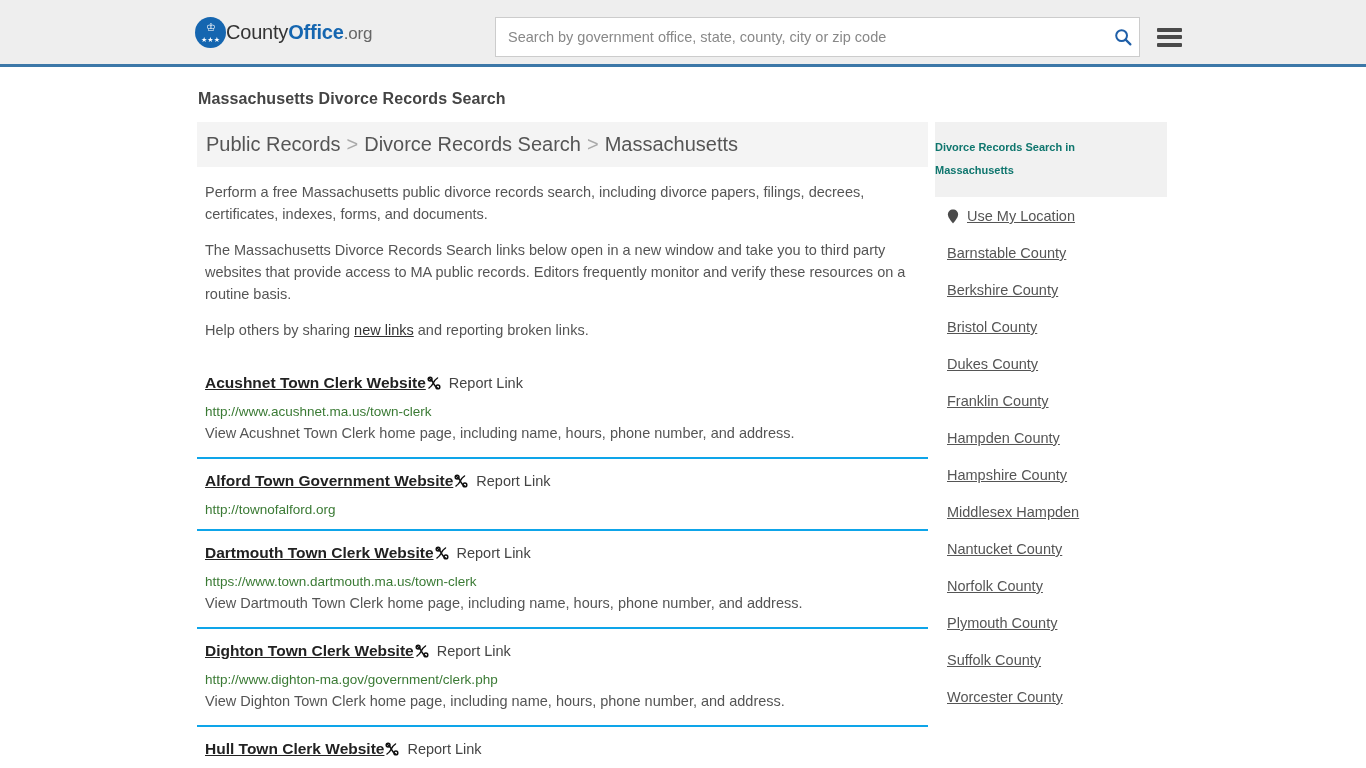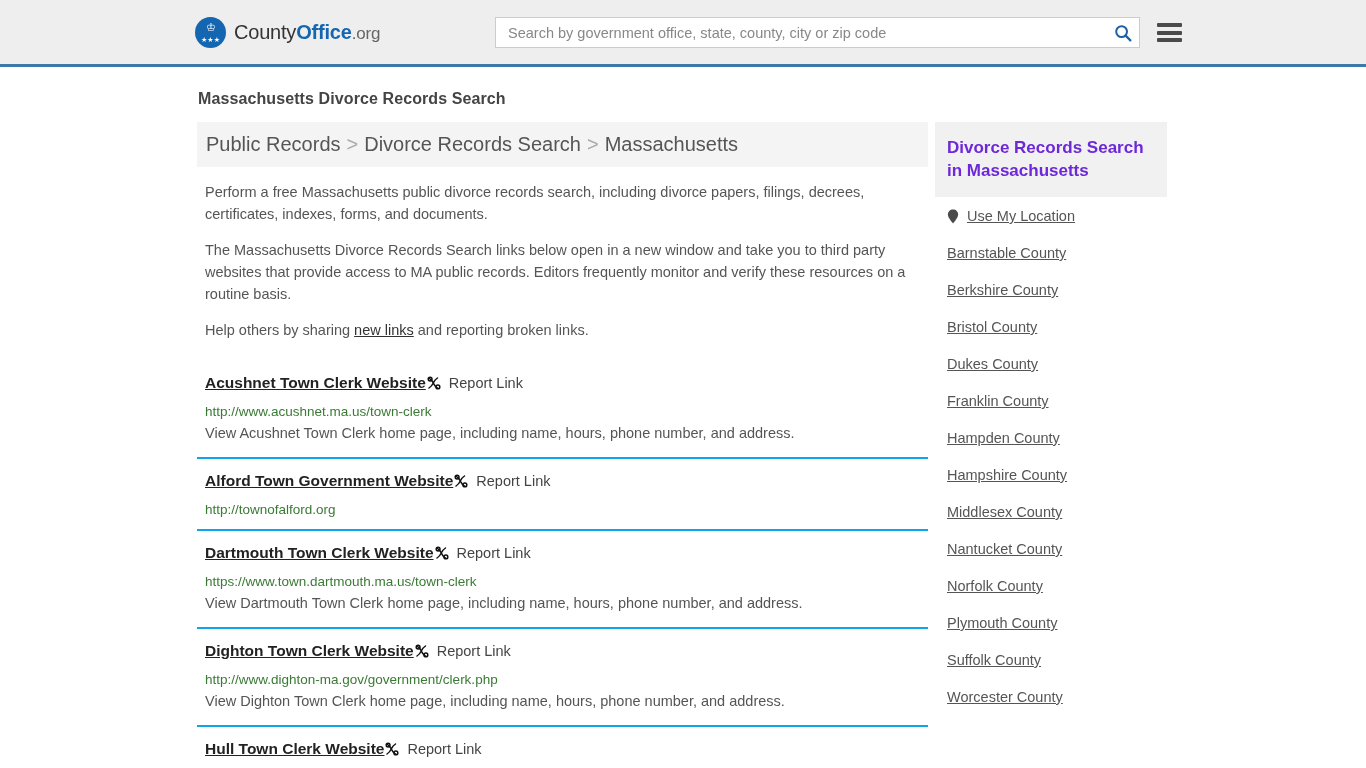--- a/index.html
+++ b/index.html
@@ -46,39 +46,38 @@
   .logo-mark .stars {
     position: absolute;
     bottom: 5px; left: 0; right: 0;
     text-align: center;
     color: #ffffff;
     font-size: 7px;
     line-height: 7px;
     letter-spacing: 0px;
   }
   .logo-text {
-    margin-left: 8px;
     font-size: 20px;
     color: #333333;
     white-space: nowrap;
     letter-spacing: -0.2px;
   }
   .logo-text .bold-blue { color: #1566b0; font-weight: bold; }
   .logo-text .dotorg { color: #666666; font-size: 17px; }
 
   .search-area {
     position: absolute;
     left: 495px;
     top: 17px;
     display: flex;
     align-items: center;
   }
   .search-box {
     width: 645px;
-    height: 31px;
+    height: 40px;
     background: #ffffff;
     border: 1px solid #cccccc;
     display: flex;
     align-items: center;
     padding: 0 6px 0 10px;
   }
   .search-input {
     flex: 1 1 auto;
     border: none;
     outline: none;
@@ -204,24 +203,24 @@
     margin-top: 3px;
     font-size: 14.5px;
     line-height: 23px;
     color: #555555;
     width: 700px;
   }
 
   
   .side-panel-head {
     background: #f1f1f1;
-    padding: 14px 12px 15px 12px;
-    font-size: 17px;
+    padding: 14px 12px 15px 0;
+    font-size: 11px;
     font-weight: bold;
-    color: #6d28d9;
+    color: #0f766e;
     line-height: 23px;
   }
   .side-links { padding: 0 12px; }
   .side-link-row {
     padding: 11px 0 10px 0;
     display: flex;
     align-items: center;
     gap: 8px;
     text-align: center;
   }
@@ -411,21 +410,21 @@
         <div class="side-link-row">
             <a>Franklin County</a>
           </div>
         <div class="side-link-row">
             <a>Hampden County</a>
           </div>
         <div class="side-link-row">
             <a>Hampshire County</a>
           </div>
         <div class="side-link-row">
-            <a>Middlesex County</a>
+            <a>Middlesex Hampden</a>
           </div>
         <div class="side-link-row">
             <a>Nantucket County</a>
           </div>
         <div class="side-link-row">
             <a>Norfolk County</a>
           </div>
         <div class="side-link-row">
             <a>Plymouth County</a>
           </div>

